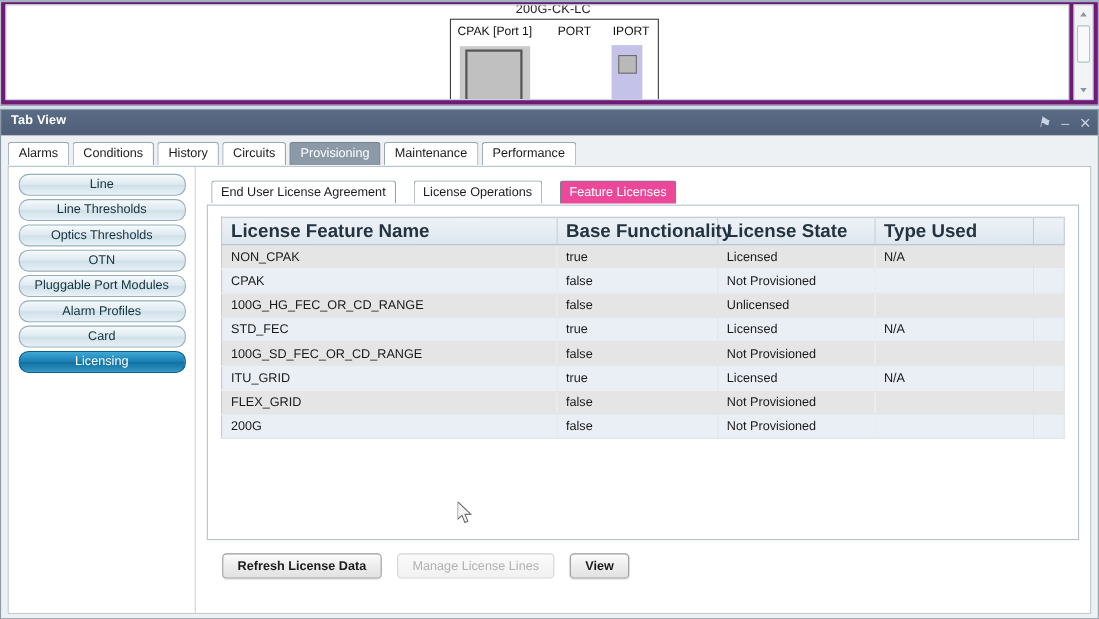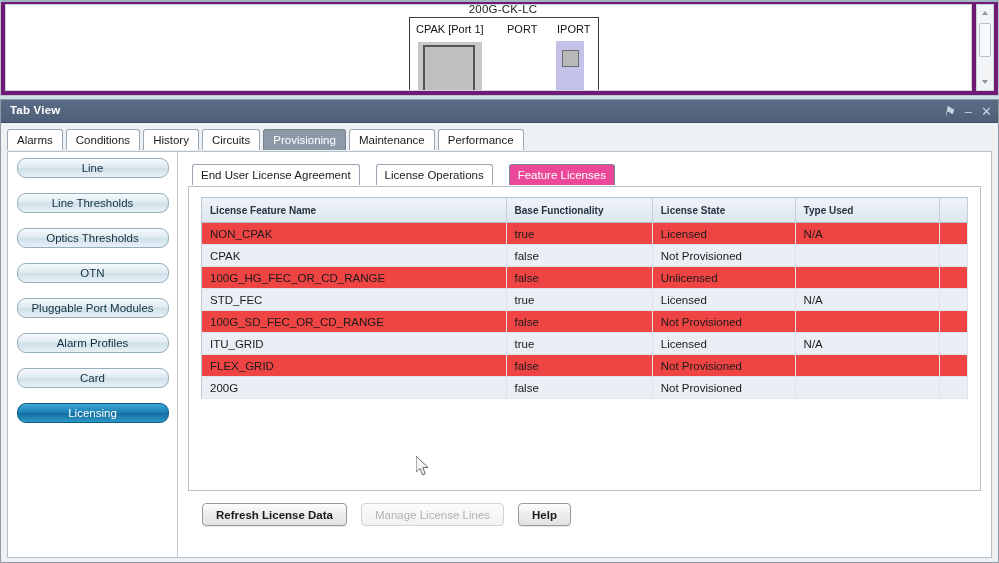--- a/index.html
+++ b/index.html
@@ -115,21 +115,21 @@
     position: absolute; left: 6px; right: 6px; top: 51px; bottom: 4px;
     background: #ffffff; border: 1px solid #b5c0c9;
     display: flex;
   }
   .sidebar {
     width: 170px; flex: 0 0 170px;
     background: #ffffff; border-right: 1px solid #c2ccd4;
     padding: 6px 0 0 0;
   }
   .side-btn {
-    display: block; width: 152px; height: 20px; margin: 0 auto 15px auto;
+    display: block; width: 152px; height: 20px; margin: 0 auto 3px auto;
     font-size: 11.5px; color: #14303d; text-align: center; line-height: 19px;
     background: linear-gradient(180deg, #f6fafc 0%, #dde9f0 48%, #cfe0e9 52%, #e8f1f6 100%);
     border: 1px solid #95aebc; border-radius: 9px;
     cursor: pointer; white-space: nowrap; overflow: hidden;
   }
   .side-btn.active {
     color: #ffffff; font-weight: normal;
     background: linear-gradient(180deg, #3fa9d4 0%, #1a7fb5 48%, #136f9f 52%, #2d97c6 100%);
     border-color: #0d5d88;
   }
@@ -159,31 +159,31 @@
     padding: 10px 12px;
   }
 
   
   table.lic {
     width: 100%; border-collapse: collapse; table-layout: fixed;
     border: 1px solid #bcc7d0;
   }
   table.lic th {
     height: 25px; text-align: left; padding: 0 8px;
-    font-size: 10px; font-weight: bold; color: #243340;
+    font-size: 17px; font-weight: bold; color: #243340;
     background: linear-gradient(180deg, #eef3f8 0%, #dde6ee 100%);
     border-right: 1px solid #c3ced7; border-bottom: 1px solid #b0bcc6;
     white-space: nowrap; cursor: pointer;
   }
   table.lic td {
     height: 22px; padding: 0 8px; font-size: 11.5px; color: #1a1a1a;
     border-right: 1px solid #dde3e9; border-bottom: 1px solid #dde3e9;
     white-space: nowrap; overflow: hidden;
   }
-  table.lic tr.odd td { background: #ef4444; }
+  table.lic tr.odd td { background: #e5e5e5; }
   table.lic tr.even td { background: #eaeff6; }
   .col-a { width: 45.4%; }
   .col-b { width: 21.8%; }
   .col-c { width: 21.3%; }
   .col-d { width: 21.5%; }
   .col-e { width: 4.2%; }
 
   .btnrow {
     position: relative; margin-top: 12px; padding-left: 14px;
     display: flex; align-items: center; gap: 14px;
@@ -347,21 +347,21 @@
                 <td></td>
                 <td></td>
               </tr>
             </tbody>
           </table>
         </div>
 
         <div class="btnrow">
           <div class="btn">Refresh License Data</div>
           <div class="btn disabled">Manage License Lines</div>
-          <div class="btn">Help</div>
+          <div class="btn">View</div>
         </div>
 
       </div>
     </div>
   </div>
 
   <svg class="cursor" viewBox="0 0 16 22">
     <polygon points="0,0 0,16 4,12.5 6.6,19 9.3,17.8 6.8,11.6 12,11.4" fill="#f4f4f4" stroke="#6b6b6b" stroke-width="1"></polygon>
   </svg>
 

